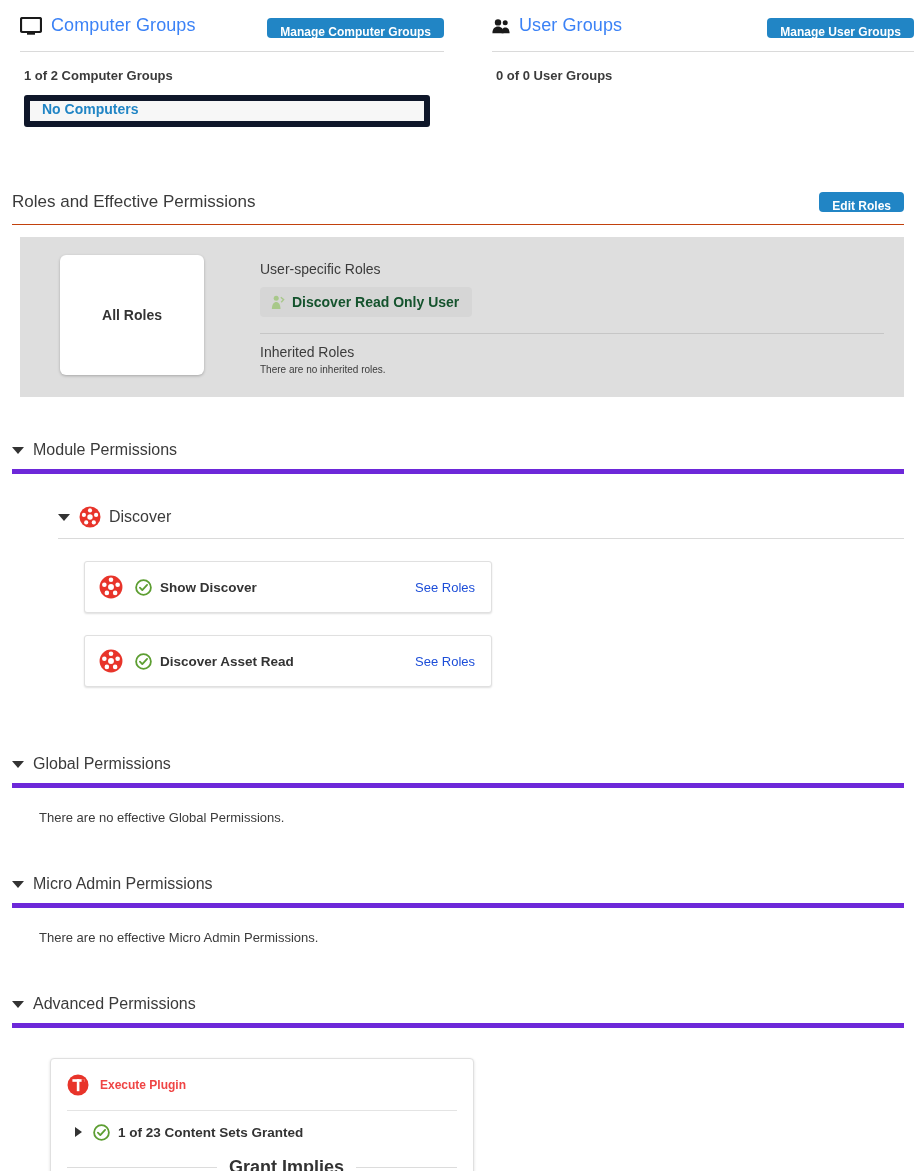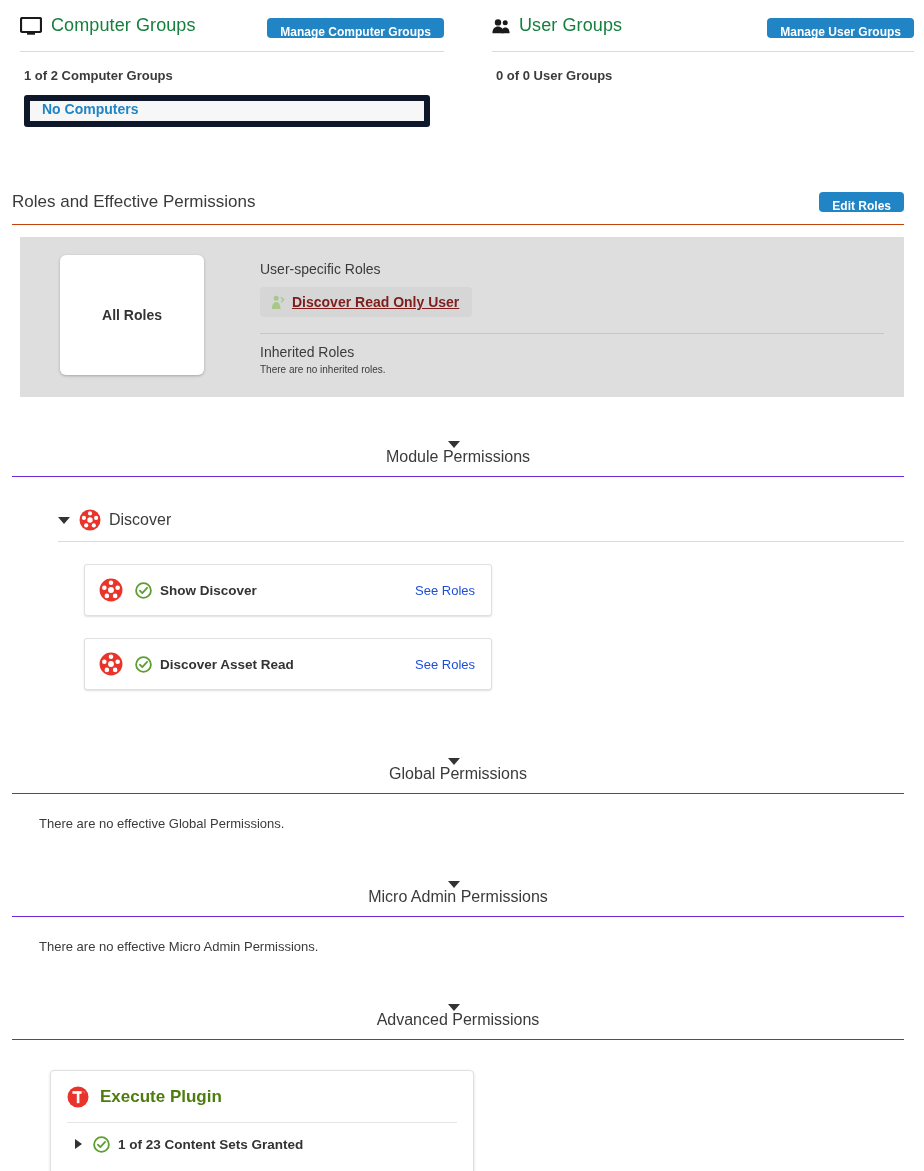--- a/index.html
+++ b/index.html
@@ -22,21 +22,21 @@
 
   .group-head {
     display: flex;
     align-items: center;
     height: 52px;
     border-bottom: 1px solid #dadada;
     position: relative;
   }
   .group-title {
     font-size: 18px;
-    color: #15803d;
+    color: #3b82f6;
     font-weight: 400;
     letter-spacing: .1px;
   }
   .hdr-icon { display: inline-flex; margin-right: 9px; align-items: center; }
 
   .btn-blue {
     background: #2185c5;
     color: #ffffff;
     border: none;
     border-radius: 4px;
@@ -106,44 +106,42 @@
   .roles-sub { font-size: 14px; color: #3b3b3b; }
 
   .role-chip {
     display: inline-flex;
     align-items: center;
     margin-top: 10px;
     background: #d6d6d6;
     border-radius: 4px;
     height: 30px;
     padding: 0 13px 0 10px;
-    color: #7f1d1d;
+    color: #14532d;
     font-size: 14px;
     font-weight: bold;
-    text-decoration: underline;
   }
   .role-chip .chip-icon { margin-right: 7px; display: inline-flex; }
 
   .roles-divider {
     border-top: 1px solid #c6c6c6;
     margin: 16px 0 10px 0;
   }
   .inherited-text { font-size: 10px; color: #3b3b3b; margin-top: 4px; }
 
   
   .perm-section { padding: 0 20px 0 12px; }
   .perm-section.m-mod   { margin-top: 44px; }
   .perm-section.m-gap   { margin-top: 68px; }
 
   .perm-head {
     display: flex;
     align-items: center;
-    border-bottom: 1px solid #6d28d9;
+    border-bottom: 5px solid #6d28d9;
     padding-bottom: 10px;
-    flex-direction: column;
   }
   .caret-down {
     width: 0; height: 0;
     border-left: 6px solid transparent;
     border-right: 6px solid transparent;
     border-top: 7px solid #333;
     margin-right: 9px;
     cursor: pointer;
   }
   .caret-right {
@@ -201,21 +199,21 @@
     box-shadow: 0 1px 3px rgba(0,0,0,.14);
     padding: 0 16px 22px 16px;
   }
   .adv-row-head {
     display: flex;
     align-items: center;
     height: 52px;
     border-bottom: 1px solid #e4e4e4;
   }
   .adv-row-head .adv-icon { margin-right: 11px; display: inline-flex; }
-  .adv-title { font-size: 17px; font-weight: bold; color: #4d7c0f; }
+  .adv-title { font-size: 12px; font-weight: bold; color: #ef4444; }
 
   .adv-contentsets {
     display: flex;
     align-items: center;
     height: 42px;
     padding-left: 8px;
   }
   .adv-contentsets .cs-check { margin: 0 8px 0 2px; display: inline-flex; }
   .adv-cs-label { font-size: 13.5px; font-weight: bold; color: #333; }
 

